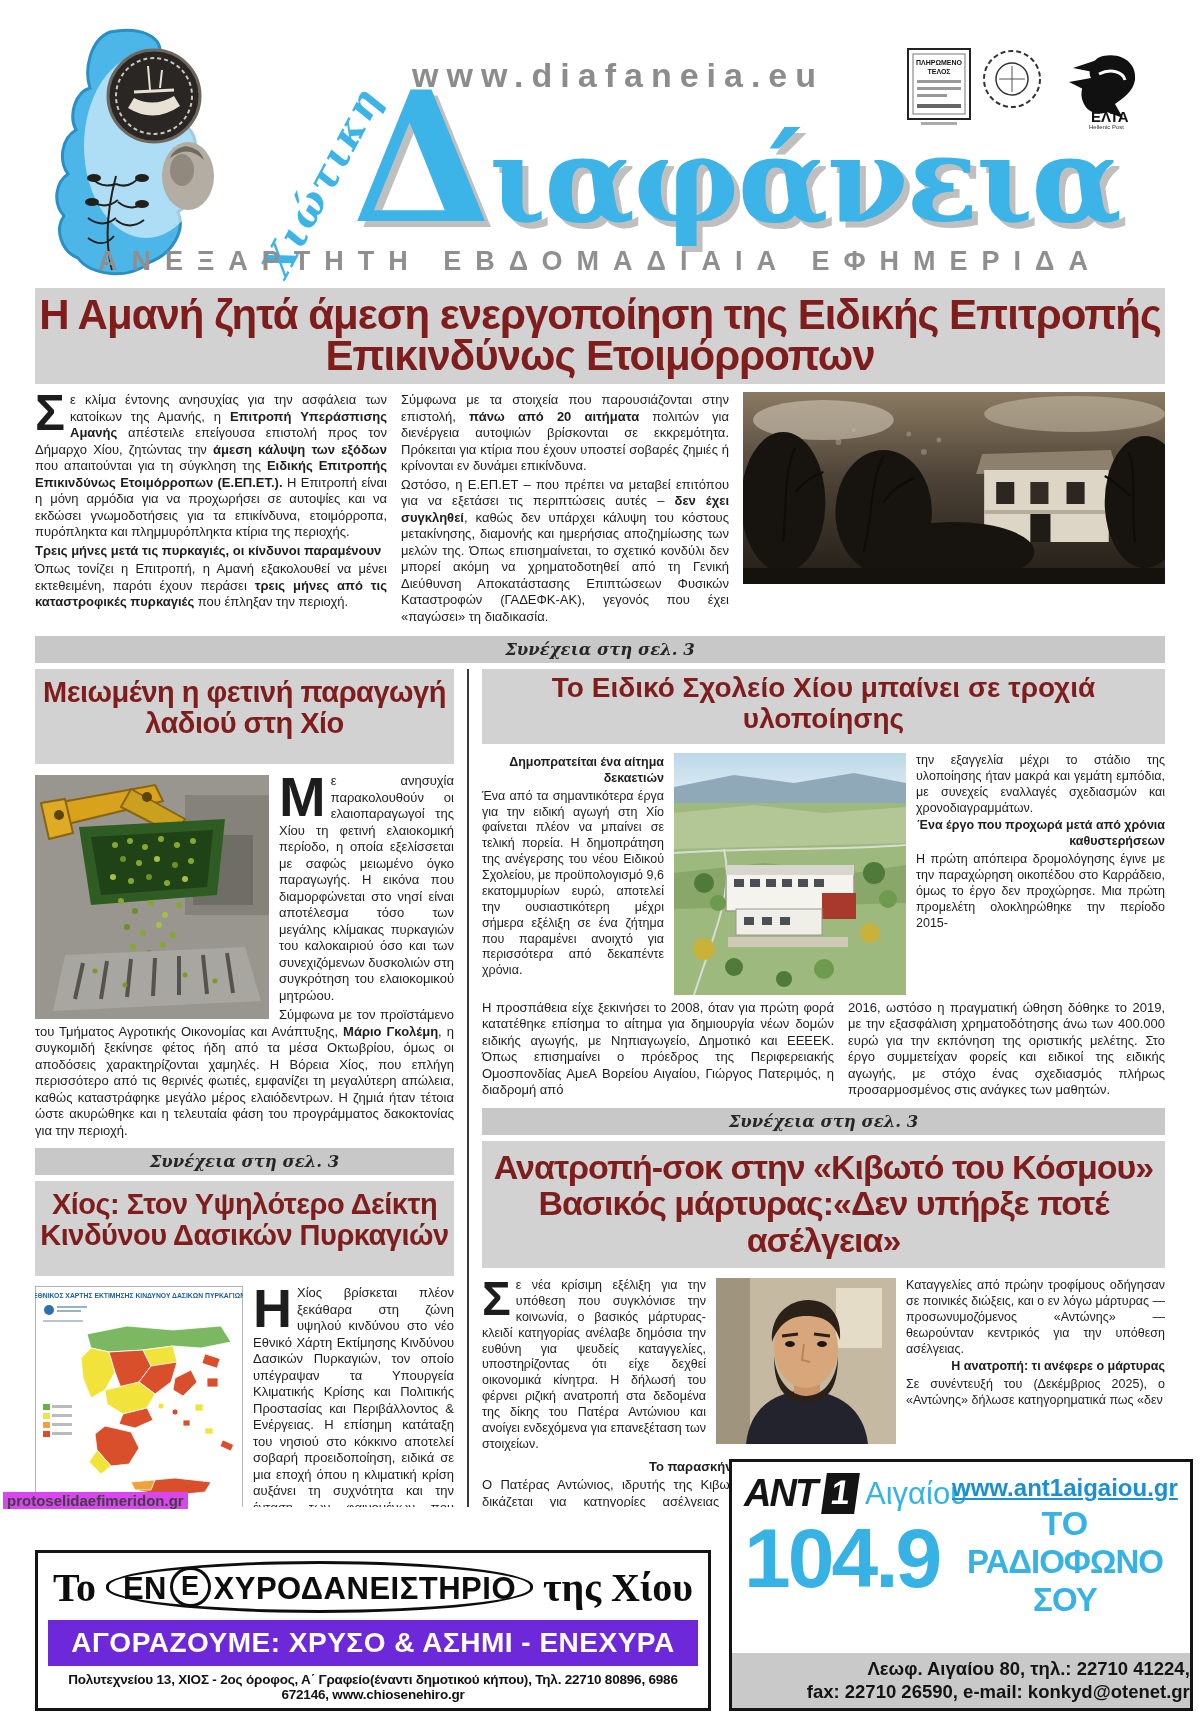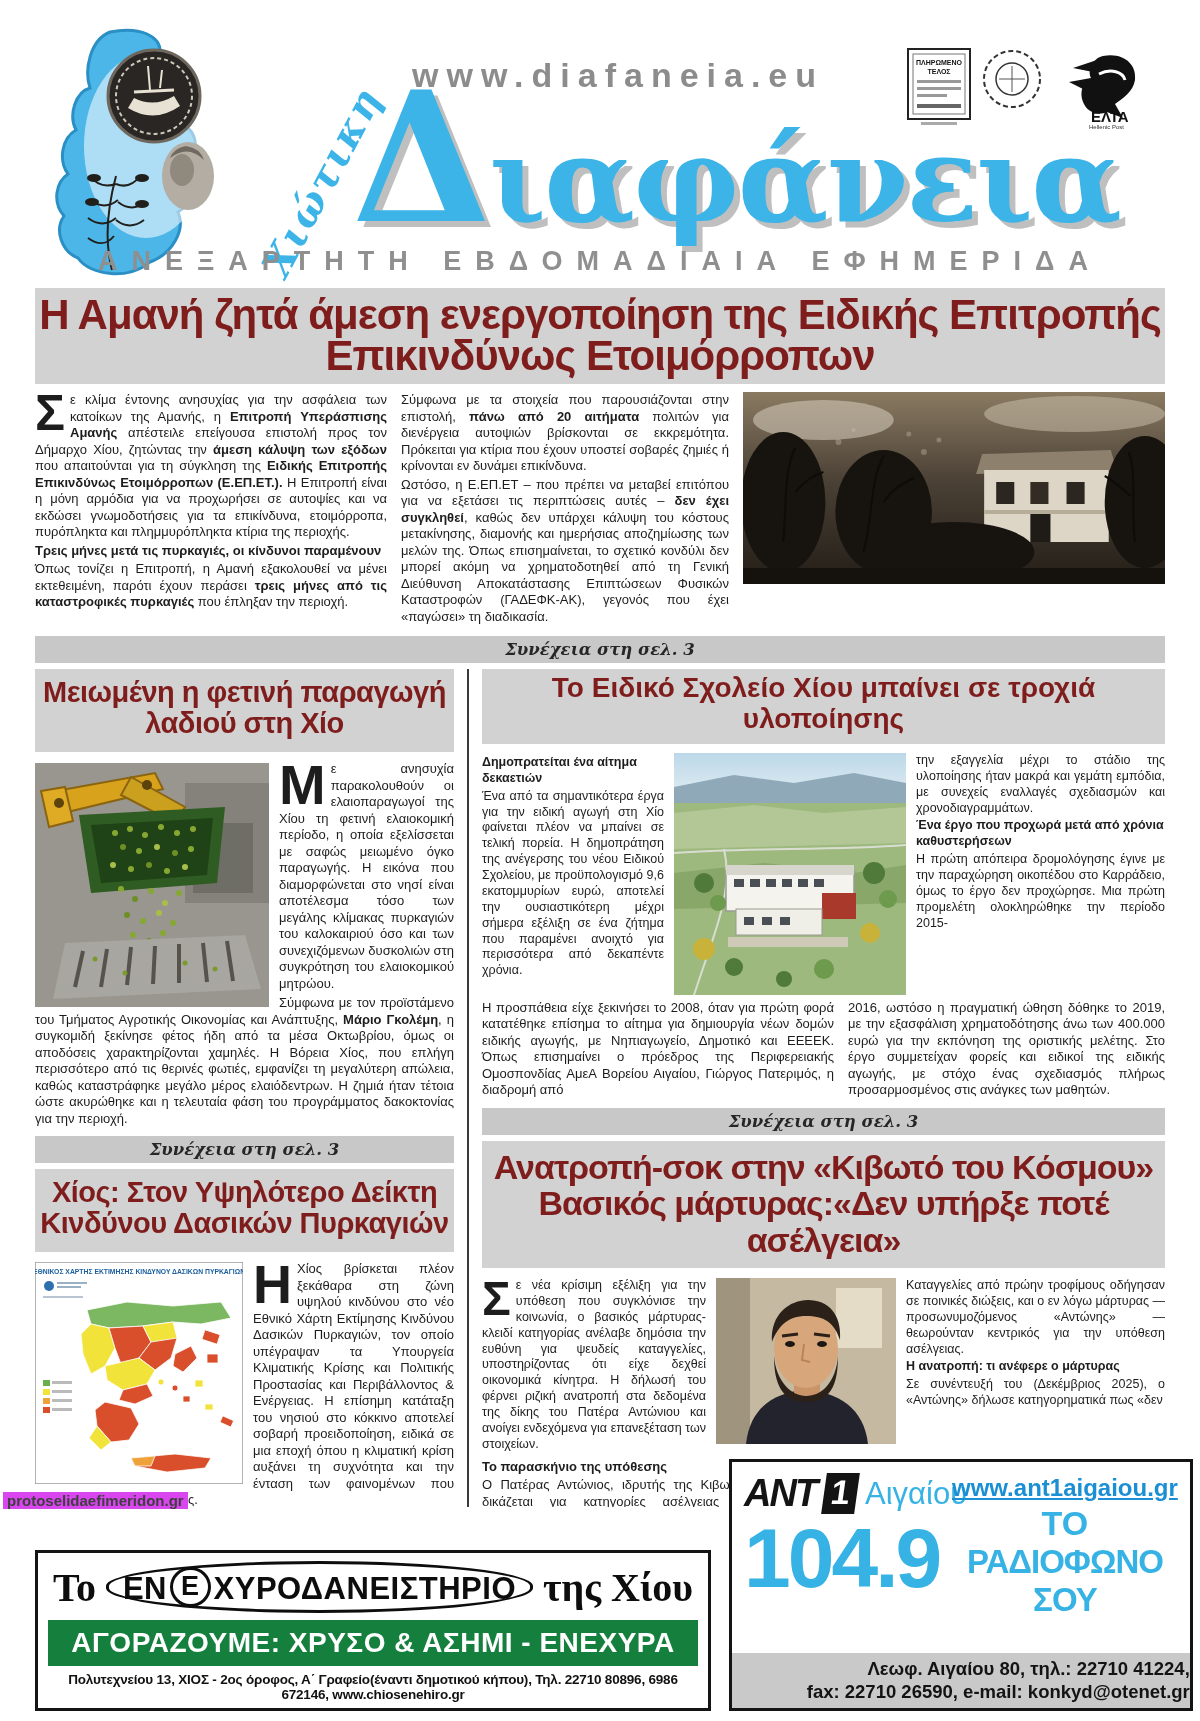--- a/index.html
+++ b/index.html
@@ -23,39 +23,39 @@
   .datebar { height:37px; background:#2cb9ea; border-top:2px solid #1787b3; border-bottom:2px solid #1787b3;
     text-align:center; font:bold 20px/33px "DejaVu Serif", serif; color:#17375f; }
 
   .content { padding:0 35px; }
 
   .hbox { background:#d2d2d2; text-align:center; font-weight:bold; color:#7f1d1d; }
   .lead-hbox { margin-top:7px; padding:6px 2px 8px; font-size:42px; line-height:0.98; letter-spacing:-1px; }
 
   .body-txt { font-size:13px; line-height:1.27; text-align:justify; }
   .b { font-weight:bold; }
-  .subhead { font-weight:bold; text-align:left; margin:2px 0; }
+  .subhead { font-weight:bold; text-align:right; margin:2px 0; }
   .dropcap { float:left; font-weight:bold; font-size:50px; line-height:0.78; padding:2px 5px 0 0; }
 
   
   .lead-body { display:flex; gap:14px; margin-top:8px; }
   .lead-c1 { width:352px; }
   .lead-c2 { width:328px; }
   .lead-photo { flex:1; }
   .lead-body p { margin-bottom:2px; }
 
   .cbar { margin:9px 0 6px; background:#c8c8c8; text-align:center; padding:4px 0;
     font:bold italic 16.5px "DejaVu Serif", serif; color:#262626; }
 
   
   .main { display:flex; margin-top:2px; height:838px; overflow:hidden; }
   .ml { width:419px; flex:none; }
   .mr { flex:1; border-left:2px solid #3a3a3a; margin-left:13px; padding-left:13px; min-width:0; }
 
-  .hbox2 { padding:8px 4px 14px; font-size:29px; line-height:1.05; letter-spacing:-0.5px; }
+  .hbox2 { padding:8px 4px 26px; font-size:29px; line-height:1.05; letter-spacing:-0.5px; }
   .art2-body { margin-top:9px; }
   .art2-img { float:left; width:234px; height:244px; margin:2px 10px 3px 0; }
   .art2-body .dropcap { font-size:56px; }
   .art2-body p { margin-bottom:3px; }
 
   .art4-body { margin-top:9px; }
   .map-img { float:left; width:208px; height:222px; margin:1px 10px 2px 0; }
   .art4-body .dropcap { font-size:54px; }
 
   .hbox3 { padding:4px 2px 9px; font-size:28px; line-height:1.1; }
@@ -81,21 +81,21 @@
   .watermark { position:absolute; left:3px; top:1492px; font-weight:bold; font-size:15px; color:#3f3f3f; background:#d946ef; padding:0 4px; }
   .ads { position:absolute; left:35px; right:35px; top:1512px; bottom:10px; display:flex; gap:18px; align-items:flex-end; }
   .ad-pawn { width:676px; flex:none; border:3px solid #141414; background:#fff; padding:8px 6px 6px; }
   .pawn-row1 { display:flex; align-items:center; justify-content:center; gap:10px;
     font-weight:bold; color:#0d0d0d; }
   .pawn-prefix, .pawn-suffix { font-size:40px; font-family:"Liberation Serif", serif; font-weight:bold; }
   .pawn-ribbon { display:flex; align-items:flex-end; border:3.5px solid #0d0d0d; border-radius:50% / 48%;
     padding:3px 14px; font-size:31px; letter-spacing:0.5px; }
   .pawn-logo-letter { display:inline-block; border:3px solid #0d0d0d; border-radius:50%; padding:1px 8px 2px;
     font-size:27px; margin:0 3px; }
-  .pawn-blue { margin:7px 4px 0; background:#15803d; color:#fff; text-align:center;
+  .pawn-blue { margin:7px 4px 0; background:#6d28d9; color:#fff; text-align:center;
     font-weight:bold; font-size:28px; padding:7px 2px; letter-spacing:0.5px; }
   .pawn-addr { margin-top:6px; text-align:center; font-weight:bold; font-size:13.5px; color:#111; letter-spacing:-0.2px; }
 
   .ad-ant1 { flex:1; border:3px solid #141414; background:#fff; position:relative; height:252px; }
   .ant1-grid { display:flex; padding:10px 12px 0; gap:8px; }
   .ant1-left { width:200px; flex:none; }
   .ant1-logo-row { display:flex; align-items:center; gap:8px; }
   .ant1-logo-text { font-weight:bold; font-size:38px; font-style:italic; color:#141414; letter-spacing:-2px; }
   .ant1-logo-digit { display:inline-block; background:#141414; color:#fff; font-weight:bold; font-size:34px;
     padding:0 7px 2px; transform:skewX(-8deg); }

